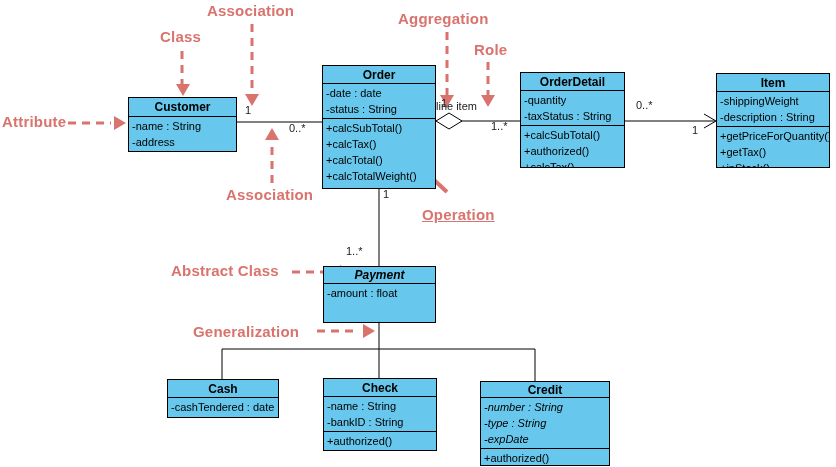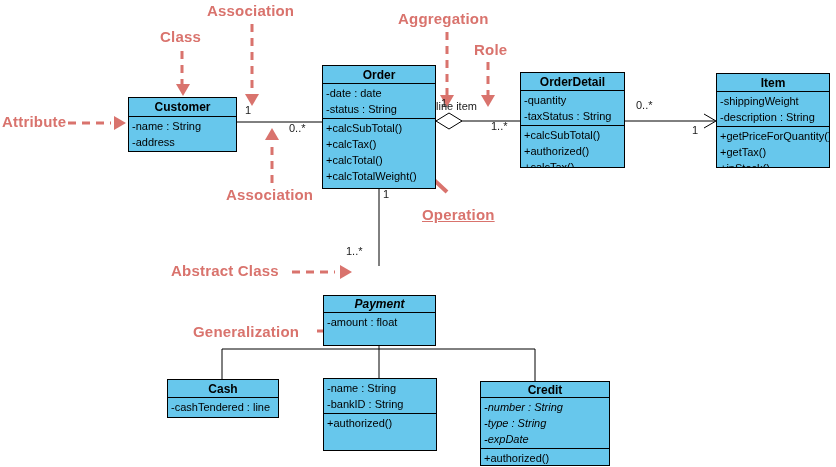--- a/index.html
+++ b/index.html
@@ -158,35 +158,36 @@
       <div class="member">-shippingWeight</div>
       <div class="member">-description : String</div>
     </div>
     <div class="compartment ops">
       <div class="member">+getPriceForQuantity()</div>
       <div class="member">+getTax()</div>
       <div class="member">+inStock()</div>
     </div>
   </div>
 
-  <div class="cls" style="left:323px;top:266px;width:113px;height:51px;margin-top:29px;">
+  <div class="cls" style="left:323px;top:266px;width:113px;height:57px;">
     <div class="cls-title abstract" style="height:15px;line-height:15px;">Payment</div>
     <div class="compartment">
       <div class="member">-amount : float</div>
     </div>
   </div>
 
   <div class="cls" style="left:167px;top:379px;width:112px;height:39px;">
     <div class="cls-title">Cash</div>
     <div class="compartment">
-      <div class="member">-cashTendered : line</div>
+      <div class="member">-cashTendered : date</div>
     </div>
   </div>
 
   <div class="cls" style="left:323px;top:378px;width:114px;height:73px;">
+    <div class="cls-title">Check</div>
     <div class="compartment" style="flex:0 0 auto;">
       <div class="member">-name : String</div>
       <div class="member">-bankID : String</div>
     </div>
     <div class="compartment ops">
       <div class="member">+authorized()</div>
     </div>
   </div>
 
   <div class="cls" style="left:480px;top:381px;width:130px;height:85px;">

